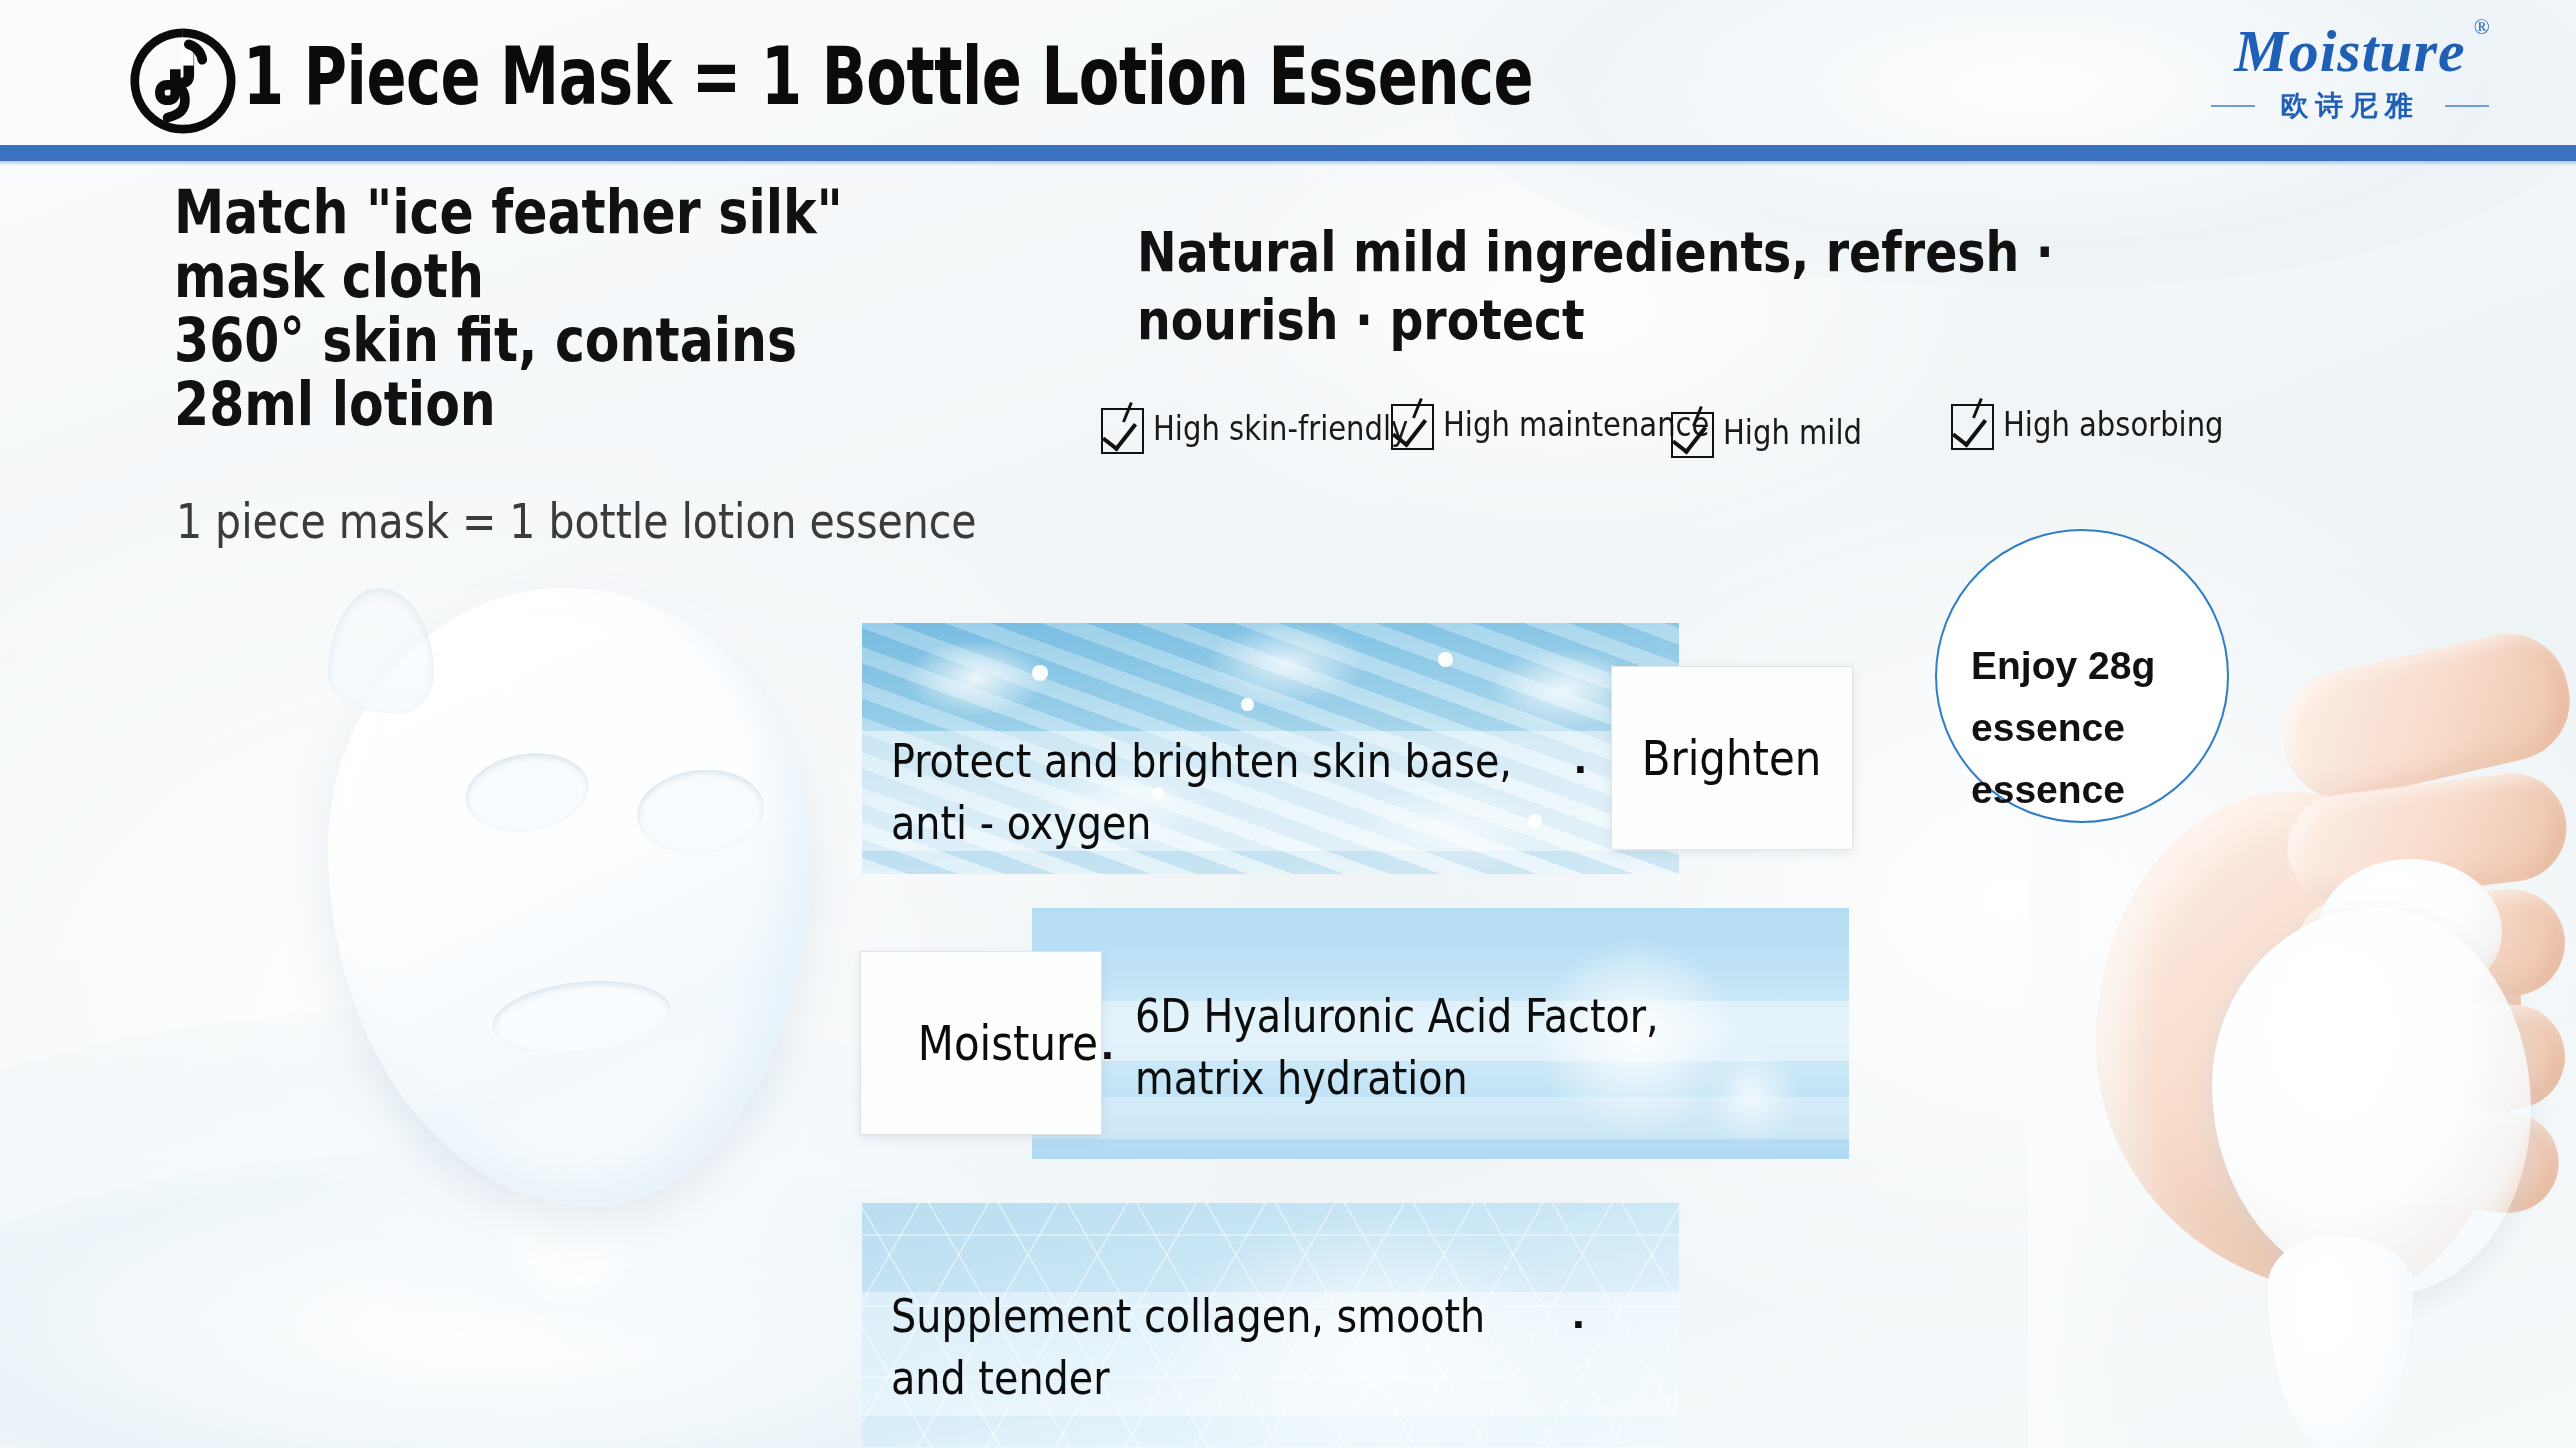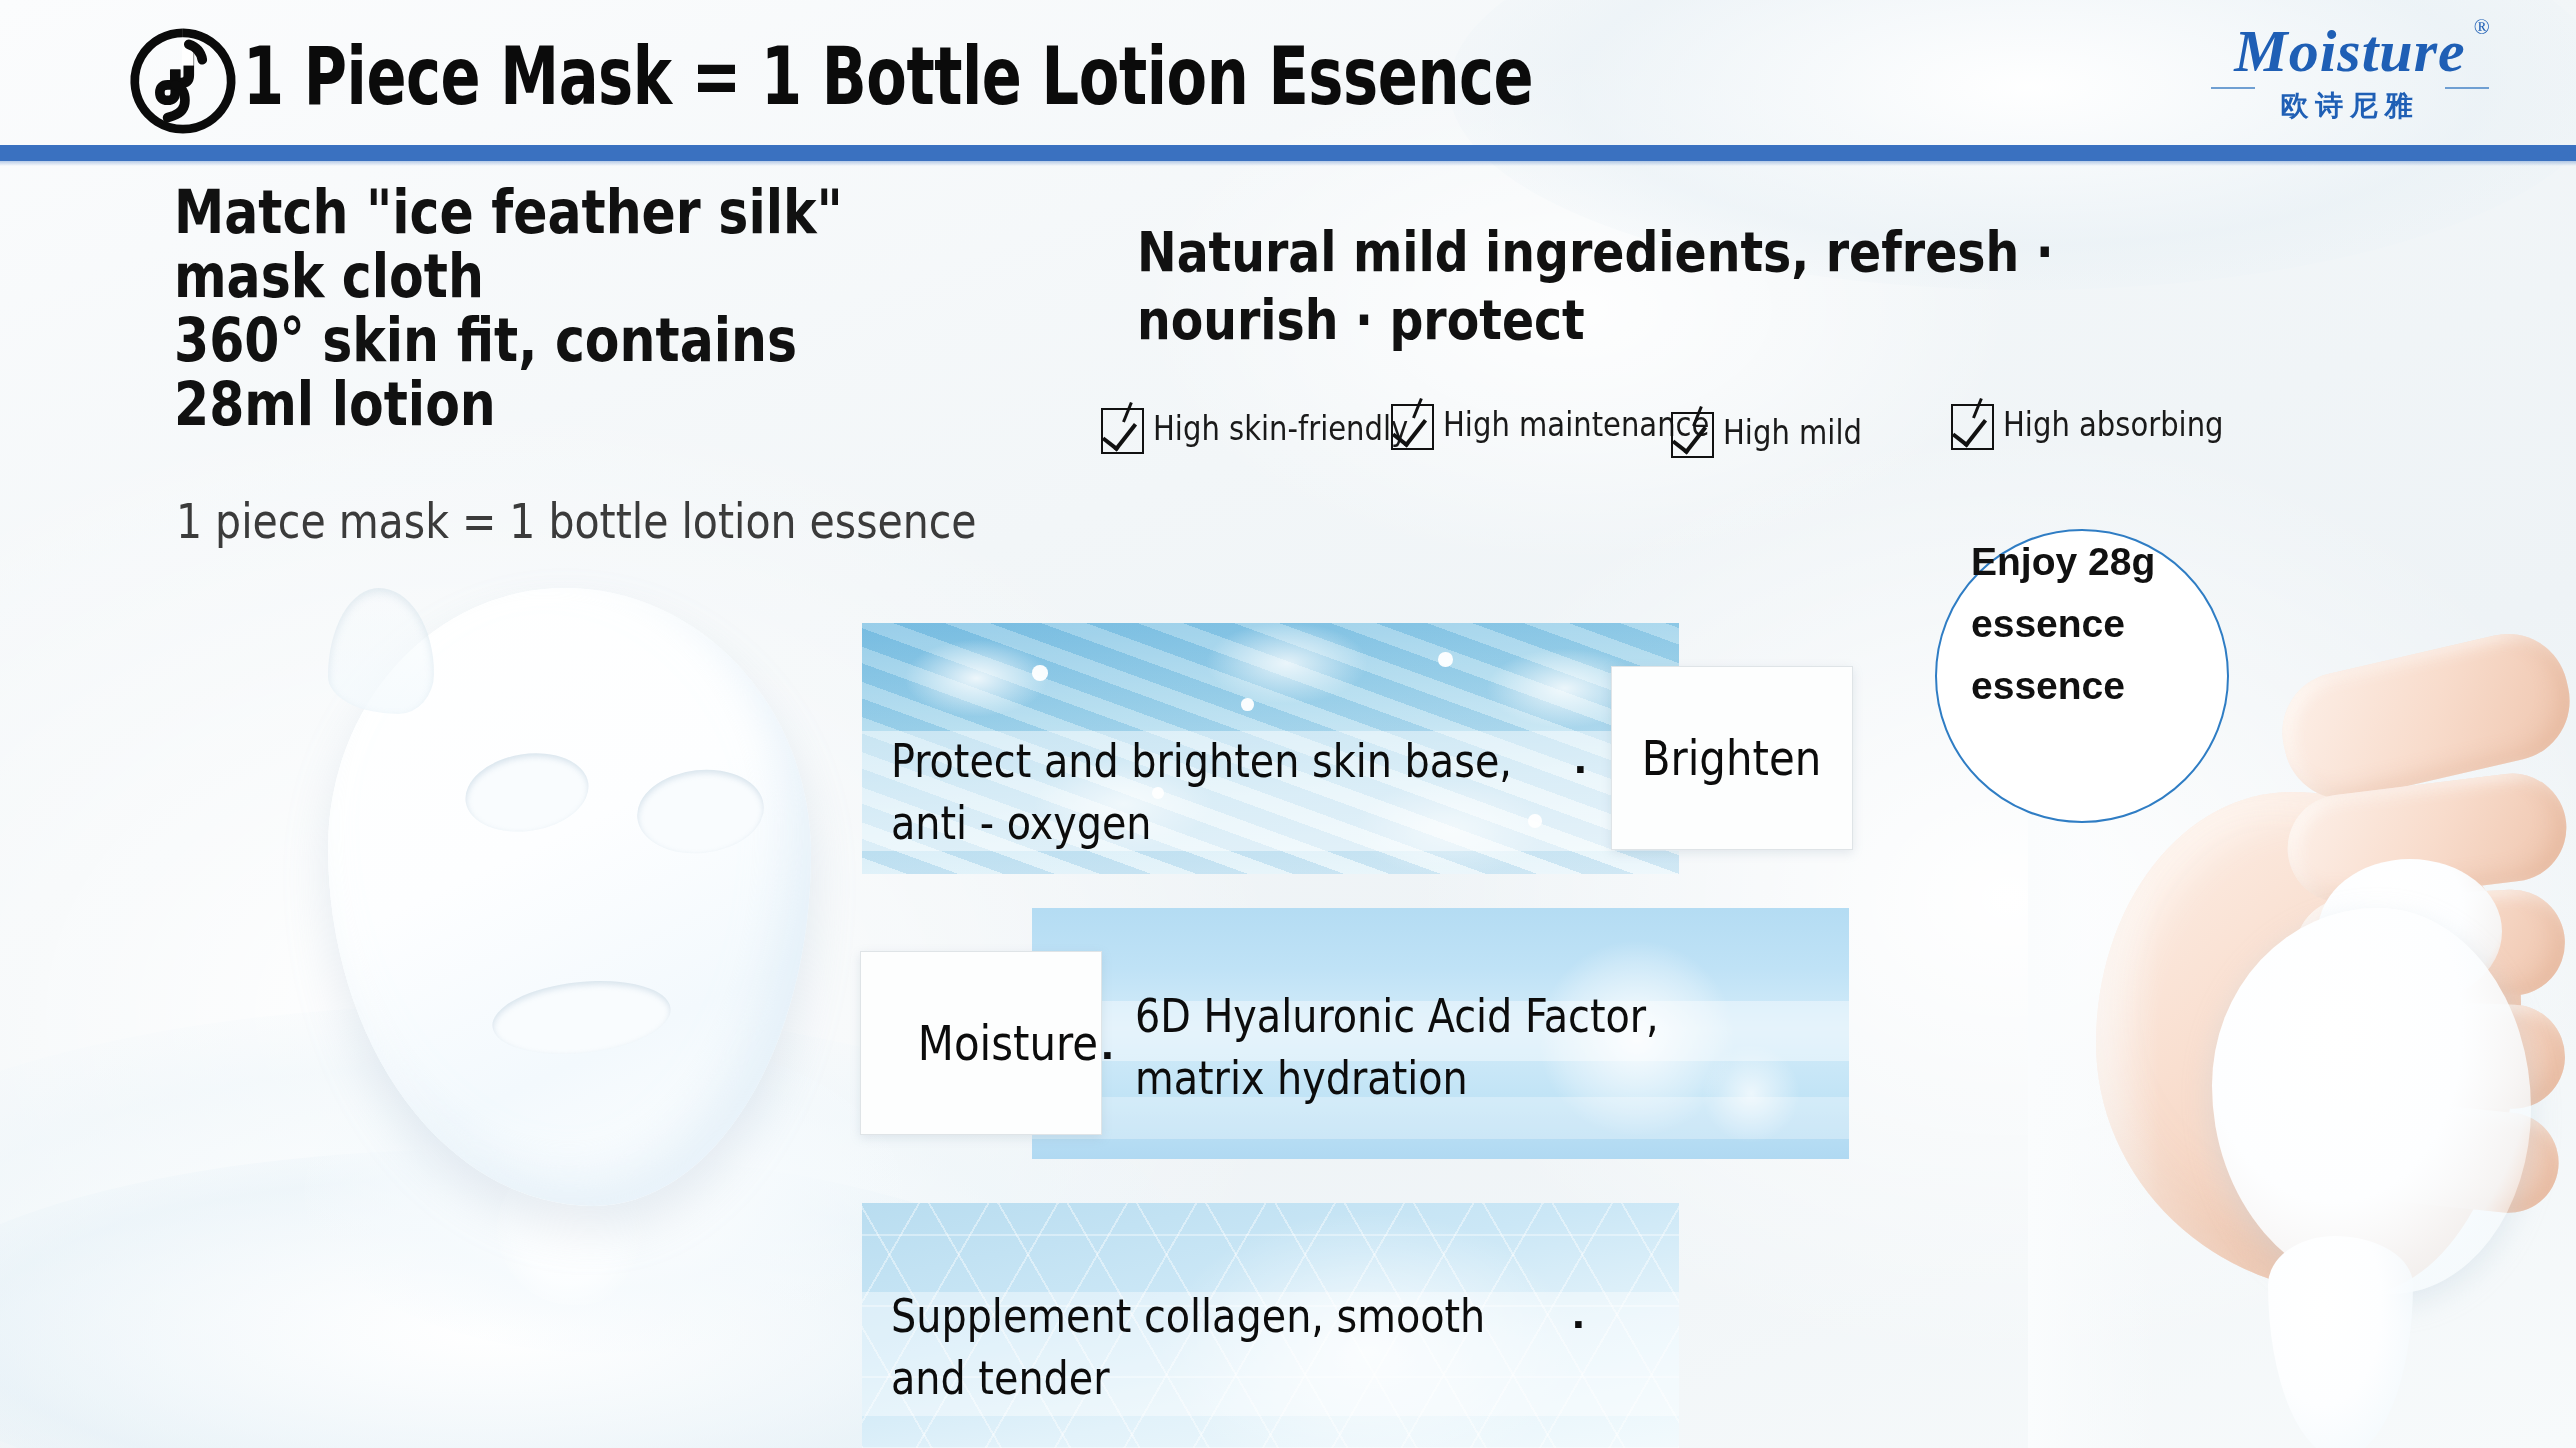--- a/index.html
+++ b/index.html
@@ -30,21 +30,21 @@
   #header-title{position:absolute;left:243px;top:23px;height:106px;
      display:flex;align-items:center;
      font-family:"Liberation Sans Narrow","DejaVu Sans Condensed","Liberation Sans",sans-serif;
      font-weight:700;font-size:80px;letter-spacing:-0.5px;color:#0b0b0b;
      transform:scaleX(.82);transform-origin:left center;white-space:nowrap;}
   #brand-logo{position:absolute;right:33px;top:7.7px;width:386px;height:131px;
      display:flex;flex-direction:column;align-items:center;justify-content:center;}
   #brand-name{font-family:"Liberation Serif",serif;font-style:italic;font-weight:700;
      font-size:60px;color:#1f5fb5;line-height:1;letter-spacing:1px;position:relative;}
   #brand-reg{position:absolute;top:-3.9px;right:-25px;font-size:21px;font-style:normal;font-weight:400;}
-  #brand-cn-wrap{display:flex;gap:25px;margin-top:5.8px;}
+  #brand-cn-wrap{display:flex;align-items:center;gap:25px;margin-top:5.8px;}
   #brand-cn{font-family:"DejaVu Sans",sans-serif;font-size:28px;color:#1f5fb5;letter-spacing:6.8px;font-weight:700;}
   .cn-rule{width:44px;height:1.9px;background:#6f9fd2;}
   #divider-bar{position:absolute;left:0;top:145px;width:2576px;height:16.4px;background:#3a71c0;}
   #divider-shadow{position:absolute;left:0;top:161px;width:2576px;height:4.8px;
      background:linear-gradient(180deg,rgba(58,113,192,.35),rgba(58,113,192,0));}
 
   
   #left-headline{position:absolute;left:174px;top:180px;width:869px;
      font-family:"Liberation Sans Narrow","DejaVu Sans Condensed","Liberation Sans",sans-serif;
      font-weight:700;font-size:61px;line-height:64px;color:#111;
@@ -132,21 +132,21 @@
        repeating-linear-gradient(60deg, rgba(255,255,255,.42) 0 1.9px, rgba(255,255,255,0) 1.9px 60px),
        repeating-linear-gradient(-60deg, rgba(255,255,255,.42) 0 1.9px, rgba(255,255,255,0) 1.9px 60px),
        repeating-linear-gradient(0deg, rgba(255,255,255,.38) 0 1.9px, rgba(255,255,255,0) 1.9px 71px),
        radial-gradient(ellipse 290px 193px at 62% 60%, rgba(255,255,255,.75), rgba(255,255,255,0) 72%),
        linear-gradient(168deg,#b9ddf0 0%,#cbe7f6 38%,#e2f2fa 66%,#f2fafd 100%);}
   #card3-overlay{position:absolute;left:0;top:89px;width:100%;height:124px;background:rgba(255,255,255,.42);z-index:2;}
 
   
   #badge{position:absolute;left:1935px;top:529px;width:290px;height:290px;border-radius:50%;
      border:2.9px solid #2f7dc4;background:rgba(255,255,255,.93);
-     display:flex;align-items:flex-start;justify-content:center;text-align:left;}
+     display:flex;align-items:flex-end;justify-content:center;text-align:left;}
   #badge-text{font-family:"Liberation Sans",sans-serif;font-weight:700;font-size:39px;
      line-height:62px;color:#111;width:222px;}
 
   
   #hand-photo{position:absolute;left:2028px;top:618px;width:548px;height:831px;overflow:hidden;}
   .palm{position:absolute;background:linear-gradient(140deg,#fdf0e8 0%,#f9dfd0 40%,#f2cdb8 75%,#ecc0a8 100%);}
   #palm-main{left:68px;top:174px;width:425px;height:502px;
      border-radius:46% 54% 38% 62% / 50% 42% 58% 50%;
      box-shadow:inset -25px -33px 62px rgba(214,160,130,.35), inset 21px 17.4px 42px rgba(255,250,246,.8);}
   .finger{position:absolute;background:linear-gradient(120deg,#fdf1ea 0%,#f8dccc 52%,#eec4ac 100%);

